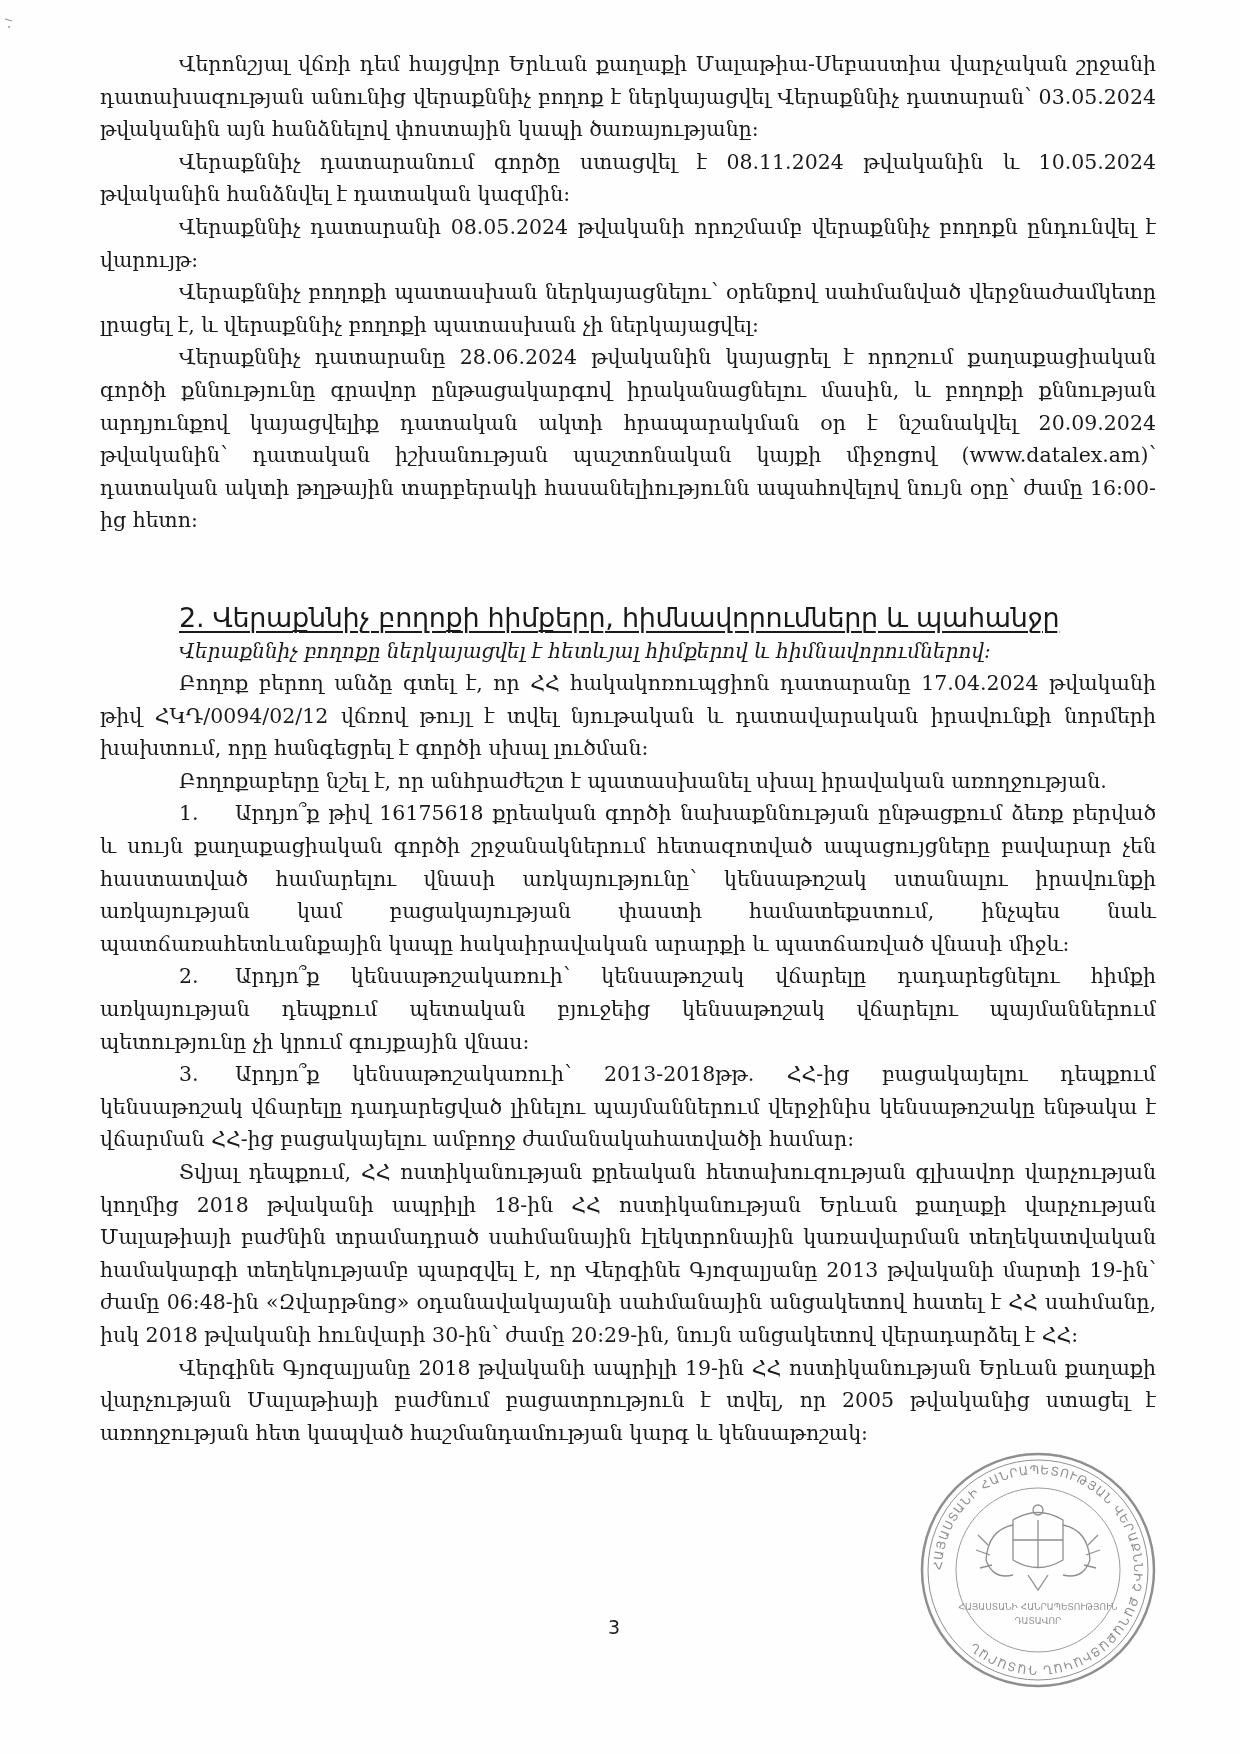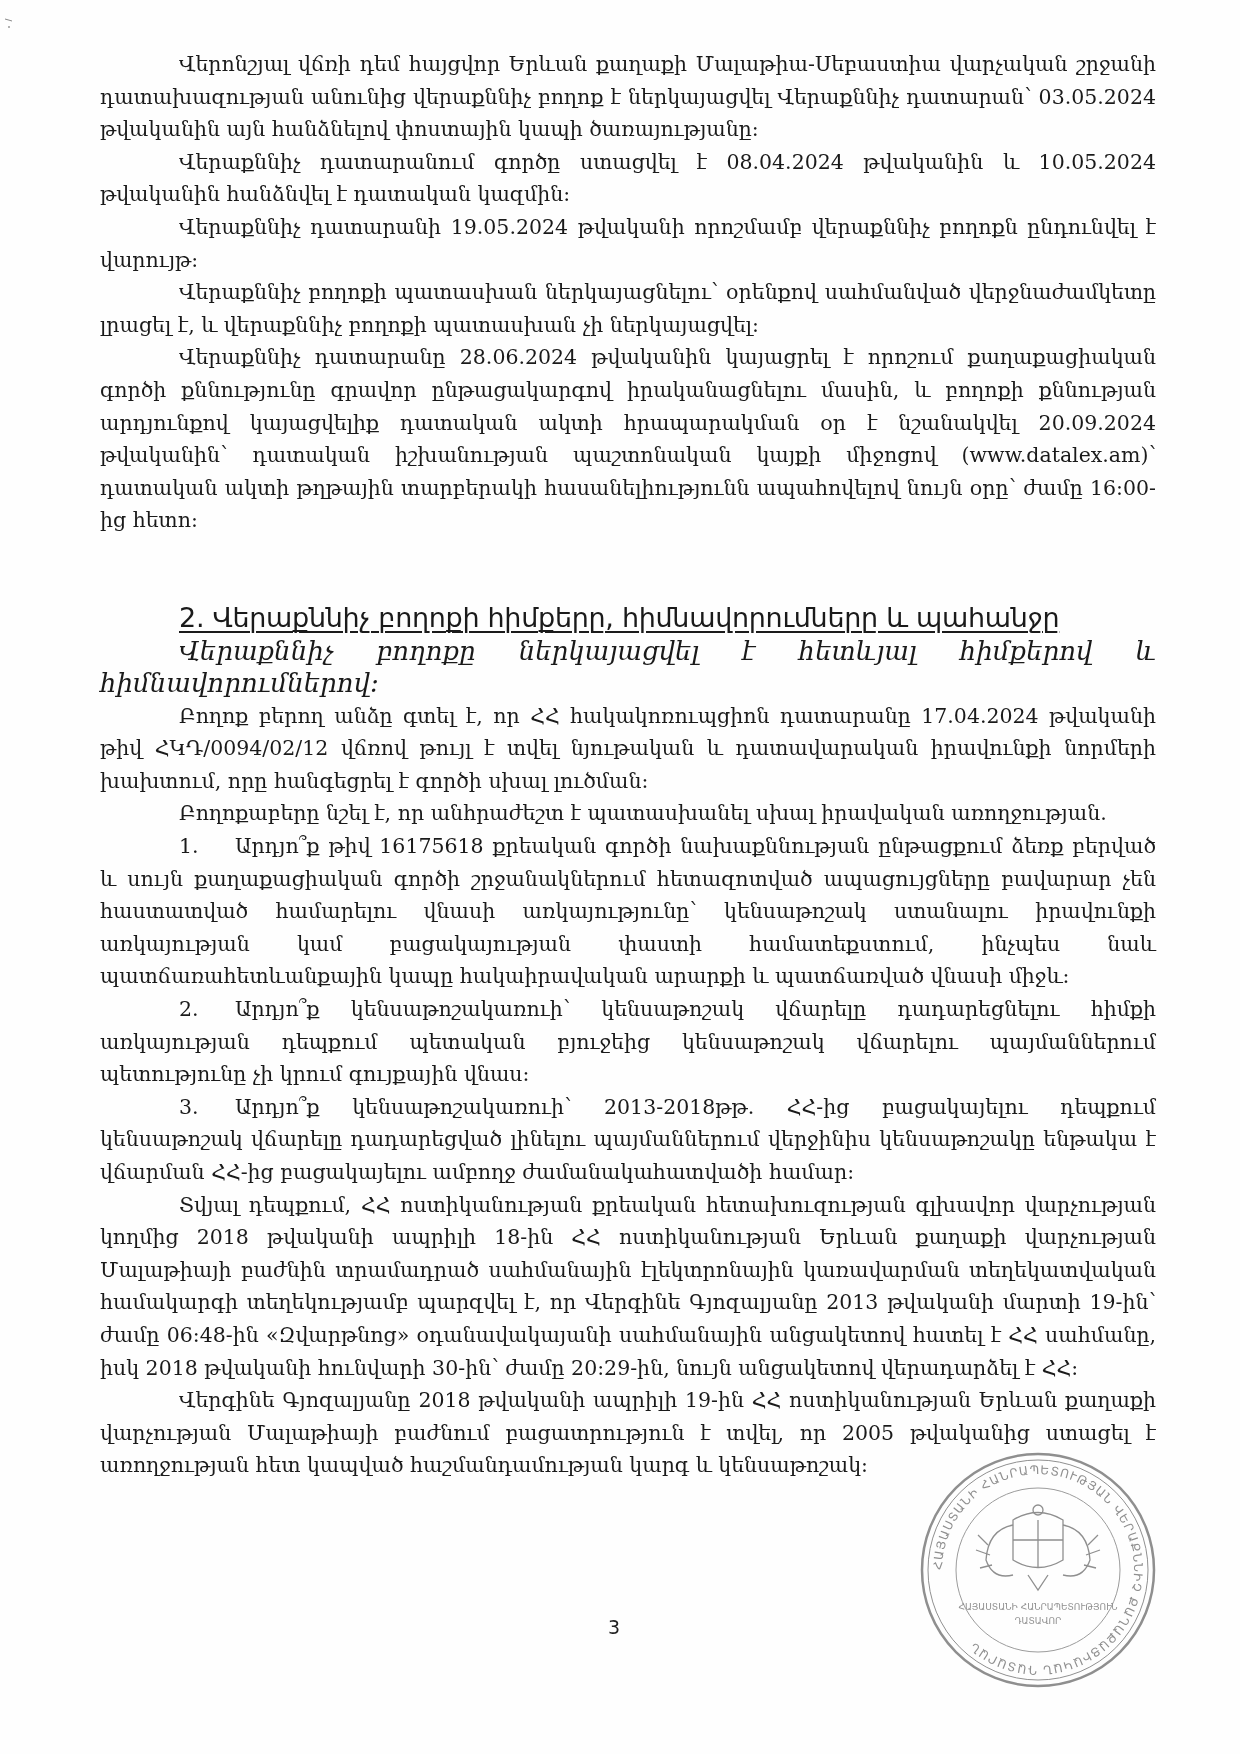--- a/index.html
+++ b/index.html
@@ -6,41 +6,41 @@
   body { width: 1240px; height: 1754px; position: relative; overflow: hidden;
          font-family: "DejaVu Serif", "Liberation Serif", serif; color: #1a1a1a; }
   .page { position: absolute; left: 0; top: 0; width: 1240px; height: 1754px; background: #fefefe; text-decoration: underline; }
   .content { position: absolute; left: 100px; top: 48px; width: 1056px;
              font-size: 20.5px; line-height: 32.6px; text-align: justify; }
   .content p { margin: 0; text-indent: 79px; }
   .spacer { height: 65px; }
   .section-title { text-indent: 79px; text-decoration: underline; text-decoration-thickness: 2px;
                    text-underline-offset: 4px; font-family: "DejaVu Sans", "Liberation Sans", sans-serif;
                    font-size: 27px; letter-spacing: -0.3px; }
-  .section-sub { text-indent: 79px; font-style: italic; font-family: "DejaVu Serif", serif; font-size: 26px; }
+  .section-sub { text-indent: 79px; font-style: italic; font-family: "DejaVu Serif", serif; font-size: 20px; }
   .num-item .num { display: inline-block; width: 56px; text-indent: 0; }
   .page-number { position: absolute; left: 608px; top: 1616px; font-size: 19px;
                  font-family: "DejaVu Sans", "Liberation Sans", sans-serif; color: #222; }
   .stamp { position: absolute; left: 918px; top: 1450px; width: 240px; height: 240px; opacity: 0.75; }
   .scan-mark { position: absolute; left: 4px; top: 16px; width: 10px; height: 14px; }
 </style>
 </head>
 <body>
 
 <div class="page">
 
   <svg class="scan-mark" viewBox="0 0 10 14">
     <path d="M1 3 L8 5" stroke="#8a8a8a" stroke-width="1"></path>
     <circle cx="5" cy="11" r="1" fill="#999"></circle>
   </svg>
 
   <div class="content">
     <p>Վերոնշյալ վճռի դեմ հայցվոր Երևան քաղաքի Մալաթիա-Սեբաստիա վարչական շրջանի դատախազության անունից վերաքննիչ բողոք է ներկայացվել Վերաքննիչ դատարան՝ 03.05.2024 թվականին այն հանձնելով փոստային կապի ծառայությանը:</p>
-    <p>Վերաքննիչ դատարանում գործը ստացվել է 08.04.2024 թվականին և 10.05.2024 թվականին հանձնվել է դատական կազմին:</p>
-    <p>Վերաքննիչ դատարանի 19.05.2024 թվականի որոշմամբ վերաքննիչ բողոքն ընդունվել է վարույթ:</p>
+    <p>Վերաքննիչ դատարանում գործը ստացվել է 08.11.2024 թվականին և 10.05.2024 թվականին հանձնվել է դատական կազմին:</p>
+    <p>Վերաքննիչ դատարանի 08.05.2024 թվականի որոշմամբ վերաքննիչ բողոքն ընդունվել է վարույթ:</p>
     <p>Վերաքննիչ բողոքի պատասխան ներկայացնելու՝ օրենքով սահմանված վերջնաժամկետը լրացել է, և վերաքննիչ բողոքի պատասխան չի ներկայացվել:</p>
     <p>Վերաքննիչ դատարանը 28.06.2024 թվականին կայացրել է որոշում քաղաքացիական գործի քննությունը գրավոր ընթացակարգով իրականացնելու մասին, և բողոքի քննության արդյունքով կայացվելիք դատական ակտի հրապարակման օր է նշանակվել 20.09.2024 թվականին՝ դատական իշխանության պաշտոնական կայքի միջոցով (www.datalex.am)՝ դատական ակտի թղթային տարբերակի հասանելիությունն ապահովելով նույն օրը՝ ժամը 16:00-ից հետո:</p>
 
     <div class="spacer"></div>
 
     <p class="section-title">2. Վերաքննիչ բողոքի հիմքերը, հիմնավորումները և պահանջը</p>
     <p class="section-sub">Վերաքննիչ բողոքը ներկայացվել է հետևյալ հիմքերով և հիմնավորումներով:</p>
 
     <p>Բողոք բերող անձը գտել է, որ ՀՀ հակակոռուպցիոն դատարանը 17.04.2024 թվականի թիվ ՀԿԴ/0094/02/12 վճռով թույլ է տվել նյութական և դատավարական իրավունքի նորմերի խախտում, որը հանգեցրել է գործի սխալ լուծման:</p>
     <p>Բողոքաբերը նշել է, որ անհրաժեշտ է պատասխանել սխալ իրավական առողջության.</p>

